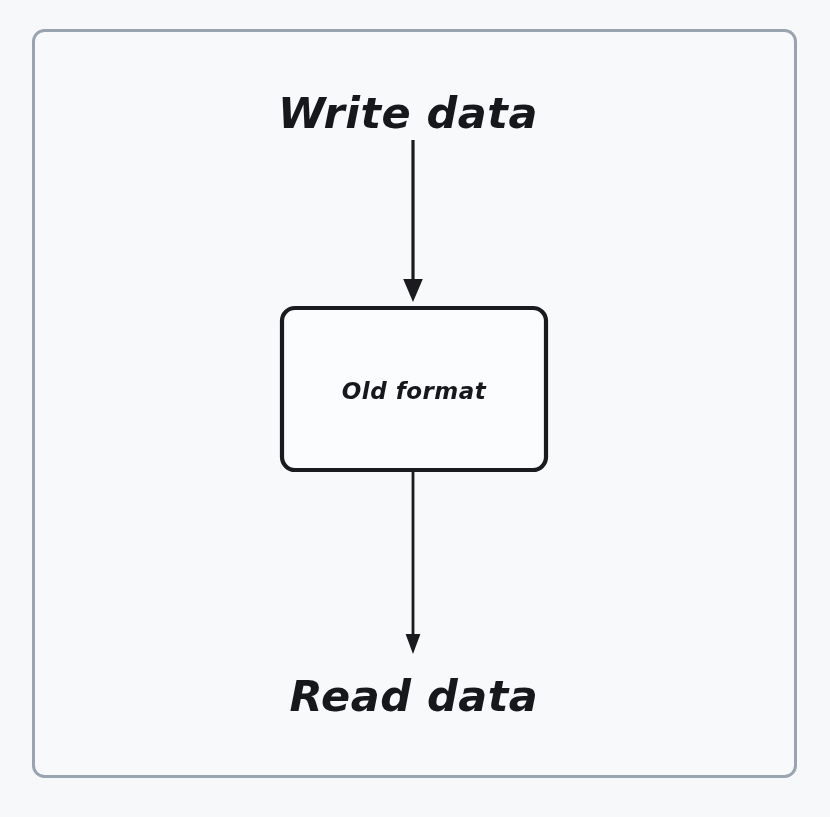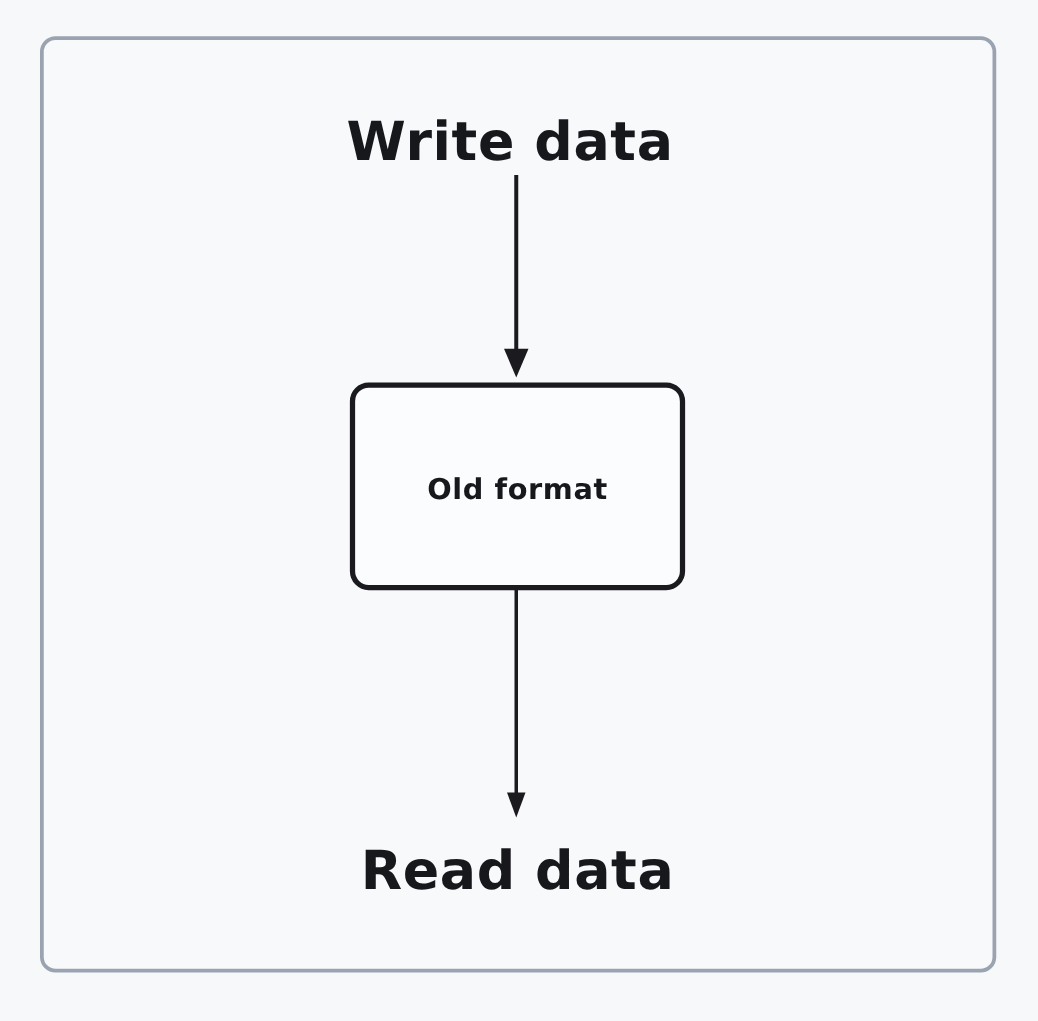--- a/index.html
+++ b/index.html
@@ -12,20 +12,21 @@
     background: #f7f8fa;
     font-family: "DejaVu Sans", sans-serif;
     overflow: hidden;
   }
 
   #diagram-canvas {
     position: relative;
     width: 748px;
     height: 817px;
     background: #f7f8fa;
+    font-style: italic;
   }
 
   #diagram-svg {
     position: absolute;
     top: 0;
     left: 0;
     width: 830px;
     height: 817px;
     display: block;
   }

